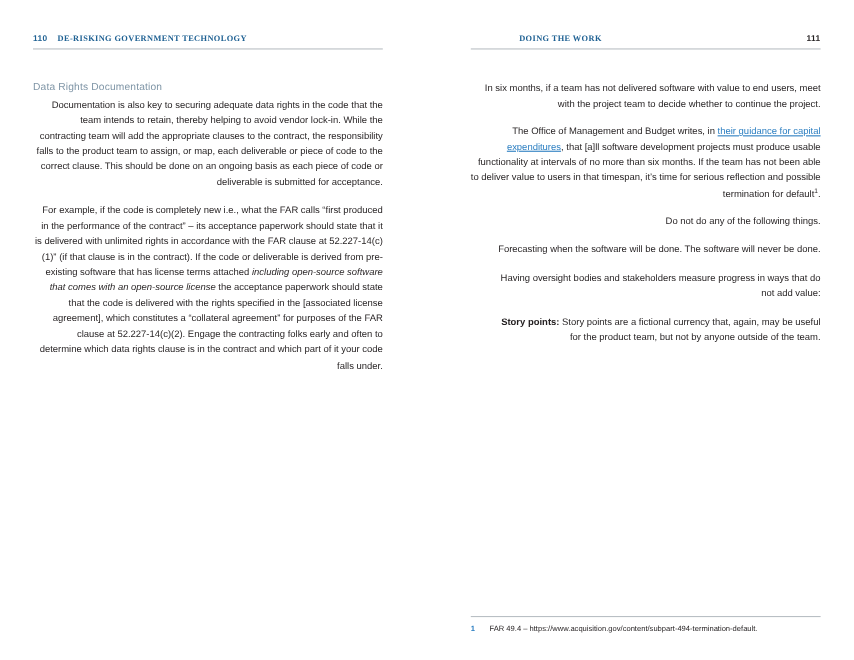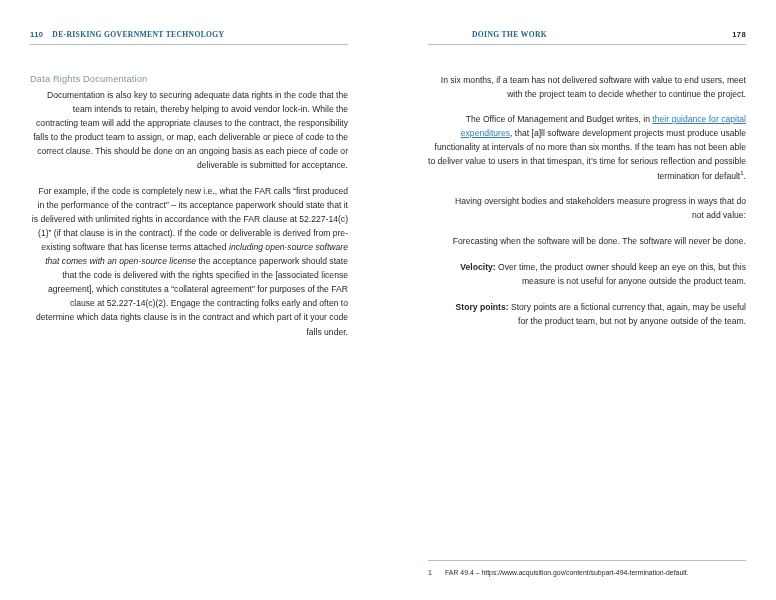--- a/index.html
+++ b/index.html
@@ -171,49 +171,47 @@
       </p>
 
     </div>
   </div>
 
   <div class="page page-right">
 
     <div class="runhead">
       <span class="title">DOING THE WORK</span>
       <span class="spacer"></span>
-      <span class="folio-right">178</span>
+      <span class="folio-right">111</span>
     </div>
     <div class="rule"></div>
 
     <div class="col">
 
 
       <p class="body">In six months, if a team has not delivered software with value to end users, meet with the project team to decide whether to continue the project.</p>
 
       <p class="body">
         <span>The Office of Management and Budget writes, in </span><a class="inlink" href="#">their guidance for capital expenditures</a><span>, that  [a]ll software development projects must produce usable functionality at intervals of no more than six months.  If the team has not been able to deliver value to users in that timespan, it’s time for serious reflection and possible termination for default</span><sup class="fnref">1</sup><span>.</span>
       </p>
 
 
 
+      <p class="body">Do not do any of the following things.</p>
 
       <div class="indent-block">
+
+        <p class="body">
+          <strong class="bold"></strong><span>Forecasting when the software will be  done.  The software will never be done.</span>
+        </p>
 
         <p class="body">
           <strong class="bold"></strong><span>Having oversight bodies and stakeholders measure progress in ways that do not add value:</span>
         </p>
 
-        <p class="body">
-          <strong class="bold"></strong><span>Forecasting when the software will be  done.  The software will never be done.</span>
-        </p>
-
-        <p class="body">
-          <strong class="bold">Velocity:</strong><span> Over time, the product owner should keep an eye on this, but this measure is not useful for anyone outside the product team.</span>
-        </p>
 
         <p class="body">
           <strong class="bold">Story points:</strong><span> Story points are a fictional currency that, again, may be useful for the product team, but not by anyone outside of the team.</span>
         </p>
 
 
       </div>
     </div>
 
     <div class="footnote-area">

